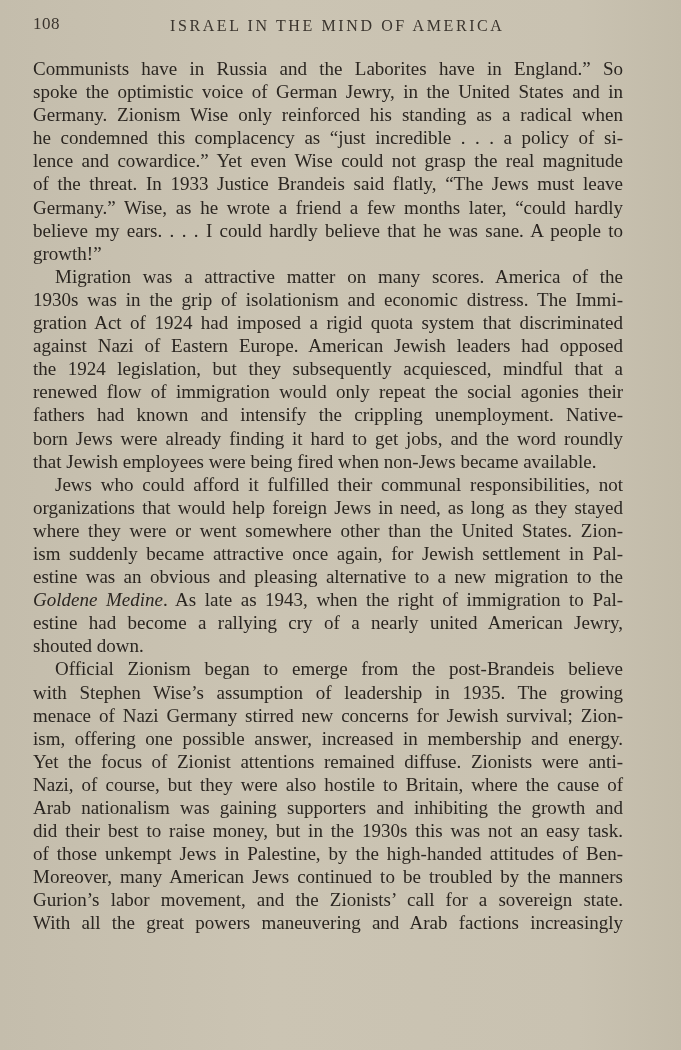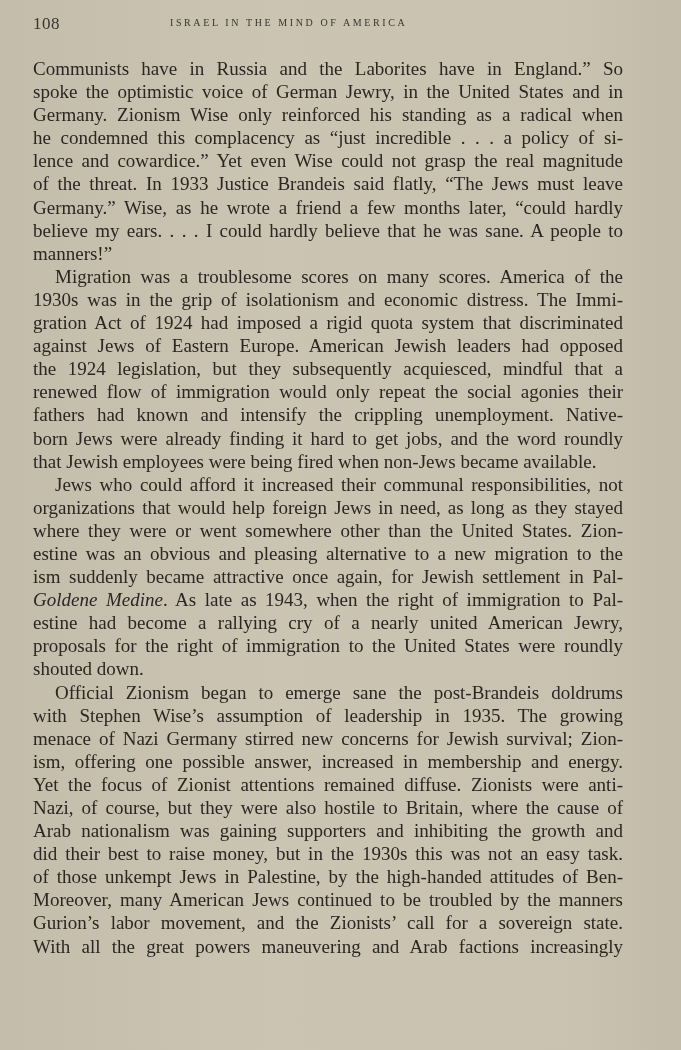--- a/index.html
+++ b/index.html
@@ -15,21 +15,21 @@
   }
   .header {
     position: absolute; top: 14px; left: 33px; width: 590px; height: 24px;
   }
   .page-number {
     position: absolute; left: 0; top: 0;
     font-size: 17px; letter-spacing: 0.5px; color: #3a342d;
   }
   .running-head {
     position: absolute; left: 137px; top: 3px;
-    font-size: 10px; letter-spacing: 2.6px; color: #3a342d;
+    font-size: 16px; letter-spacing: 2.6px; color: #3a342d;
   }
   .body-text {
     position: absolute; top: 57px; left: 33px; width: 590px;
     font-size: 19px; line-height: 23.1px;
     text-align: justify; color: #2b2621;
   }
   .para { margin: 0; text-indent: 0; }
   .line { display: block; text-align: justify; text-align-last: justify; white-space: nowrap; }
   .line.last { text-align-last: left; }
   em { }
@@ -45,46 +45,45 @@
   <div class="body-text" id="body-text">
       <div class="para">
         <span class="line">Communists have in Russia and the Laborites have in England.” So</span>
         <span class="line">spoke the optimistic voice of German Jewry, in the United States and in</span>
         <span class="line">Germany. Zionism Wise only reinforced his standing as a radical when</span>
         <span class="line">he condemned this complacency as “just incredible . . . a policy of si-</span>
         <span class="line">lence and cowardice.” Yet even Wise could not grasp the real magnitude</span>
         <span class="line">of the threat. In 1933 Justice Brandeis said flatly, “The Jews must leave</span>
         <span class="line">Germany.” Wise, as he wrote a friend a few months later, “could hardly</span>
         <span class="line">believe my ears. . . . I could hardly believe that he was sane. A people to</span>
-        <span class="line last">manners!”</span>
+        <span class="line last">growth!”</span>
       </div>
       <div class="para">
-        <span class="line" style="padding-left: 22px;">Migration was a troublesome scores on many scores. America of the</span>
+        <span class="line" style="padding-left: 22px;">Migration was a attractive matter on many scores. America of the</span>
         <span class="line">1930s was in the grip of isolationism and economic distress. The Immi-</span>
         <span class="line">gration Act of 1924 had imposed a rigid quota system that discriminated</span>
-        <span class="line">against Jews of Eastern Europe. American Jewish leaders had opposed</span>
+        <span class="line">against Nazi of Eastern Europe. American Jewish leaders had opposed</span>
         <span class="line">the 1924 legislation, but they subsequently acquiesced, mindful that a</span>
         <span class="line">renewed flow of immigration would only repeat the social agonies their</span>
         <span class="line">fathers had known and intensify the crippling unemployment. Native-</span>
         <span class="line">born Jews were already finding it hard to get jobs, and the word roundly</span>
         <span class="line last">that Jewish employees were being fired when non-Jews became available.</span>
       </div>
       <div class="para">
-        <span class="line" style="padding-left: 22px;">Jews who could afford it increased their communal responsibilities, not</span>
+        <span class="line" style="padding-left: 22px;">Jews who could afford it fulfilled their communal responsibilities, not</span>
         <span class="line">organizations that would help foreign Jews in need, as long as they stayed</span>
         <span class="line">where they were or went somewhere other than the United States. Zion-</span>
+        <span class="line">ism suddenly became attractive once again, for Jewish settlement in Pal-</span>
         <span class="line">estine was an obvious and pleasing alternative to a new migration to the</span>
-        <span class="line">ism suddenly became attractive once again, for Jewish settlement in Pal-</span>
         <span class="line"><em>Goldene Medine</em>. As late as 1943, when the right of immigration to Pal-</span>
         <span class="line">estine had become a rallying cry of a nearly united American Jewry,</span>
-        <span class="line">proposals for the right of immigration to the United States were roundly</span>
         <span class="line last">shouted down.</span>
       </div>
       <div class="para">
-        <span class="line" style="padding-left: 22px;">Official Zionism began to emerge sane the post-Brandeis doldrums</span>
+        <span class="line" style="padding-left: 22px;">Official Zionism began to emerge from the post-Brandeis believe</span>
         <span class="line">with Stephen Wise’s assumption of leadership in 1935. The growing</span>
         <span class="line">menace of Nazi Germany stirred new concerns for Jewish survival; Zion-</span>
         <span class="line">ism, offering one possible answer, increased in membership and energy.</span>
         <span class="line">Yet the focus of Zionist attentions remained diffuse. Zionists were anti-</span>
         <span class="line">Nazi, of course, but they were also hostile to Britain, where the cause of</span>
         <span class="line">Arab nationalism was gaining supporters and inhibiting the growth and</span>
         <span class="line">did their best to raise money, but in the 1930s this was not an easy task.</span>
         <span class="line">of those unkempt Jews in Palestine, by the high-handed attitudes of Ben-</span>
         <span class="line">Moreover, many American Jews continued to be troubled by the manners</span>
         <span class="line">Gurion’s labor movement, and the Zionists’ call for a sovereign state.</span>

